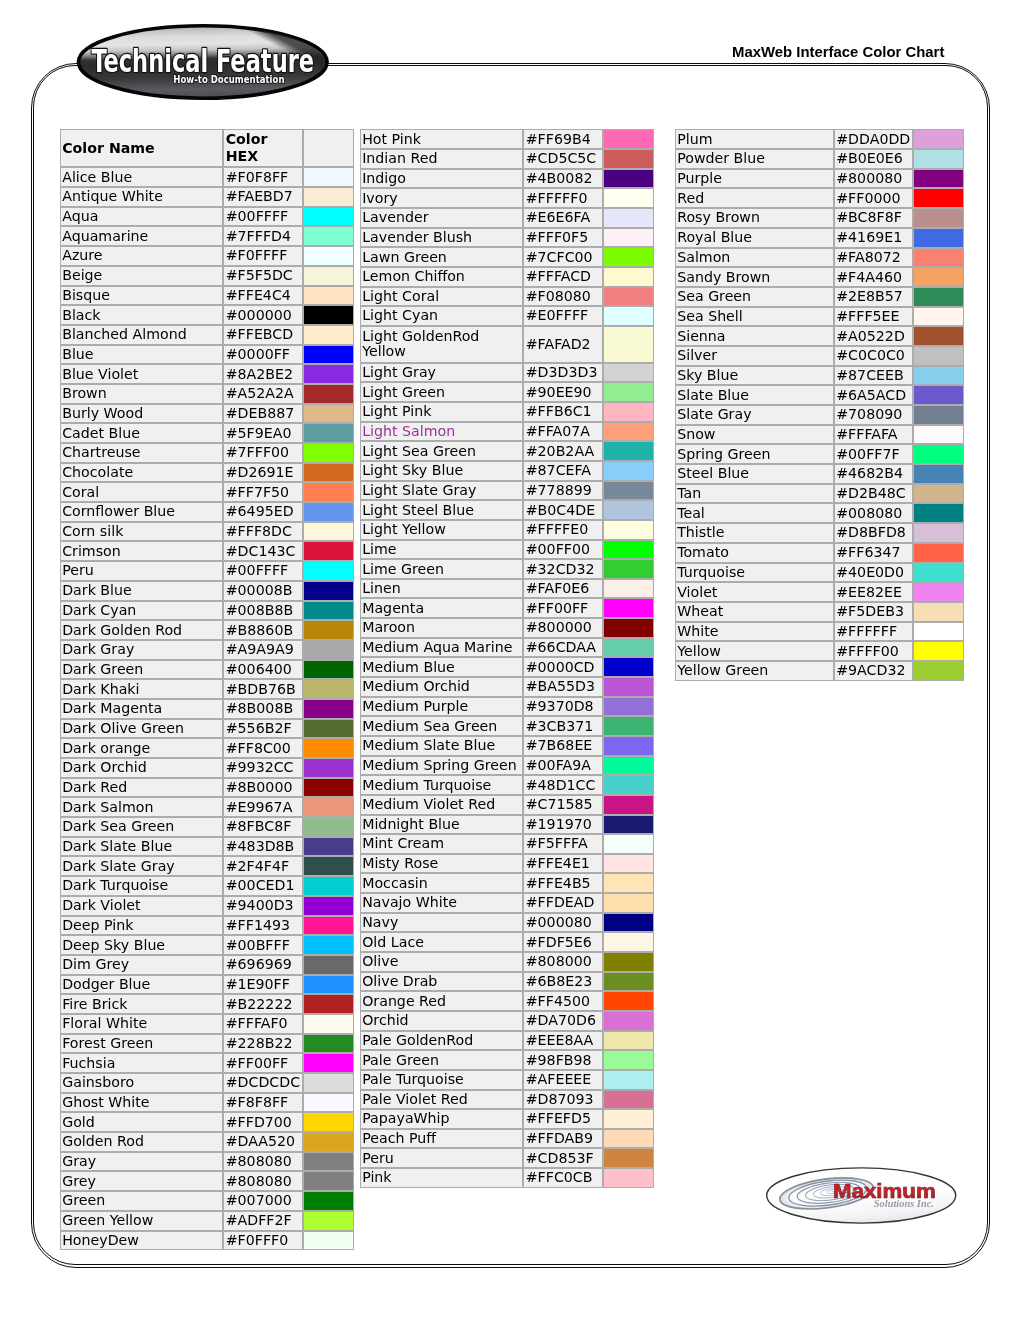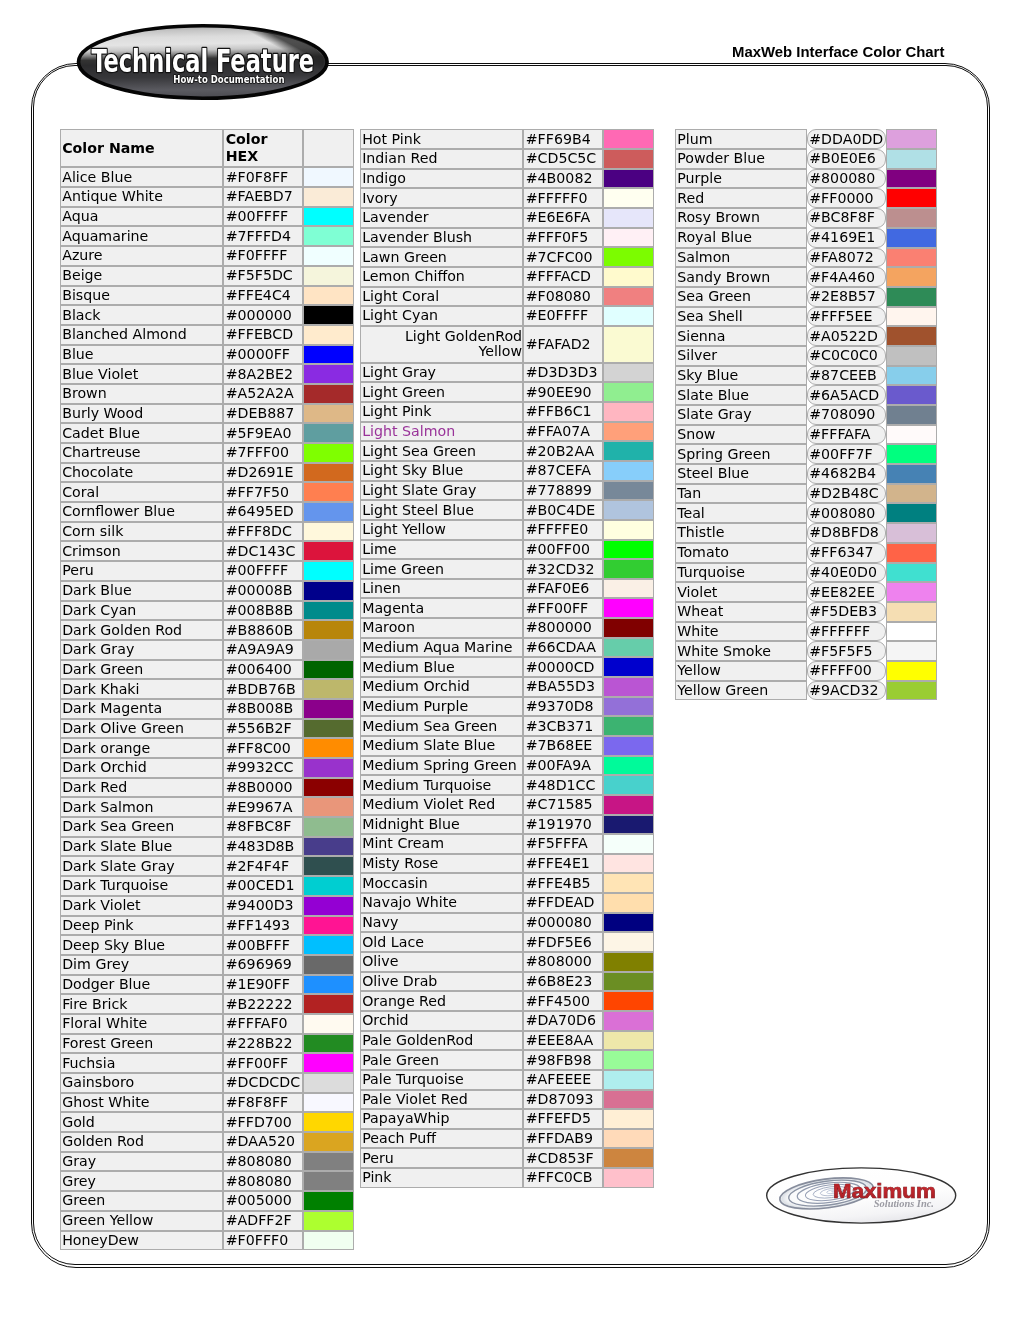--- a/index.html
+++ b/index.html
@@ -37,24 +37,24 @@
         white-space:nowrap;overflow:hidden;box-sizing:border-box;}
 .ctable th{font-weight:bold;white-space:normal;line-height:17.5px;
         height:38.0px;vertical-align:middle;}
 .ctable td.wrap2{white-space:normal;line-height:15px;height:39.40px;}
 .cname{width:163.5px;}
 .chex{width:80px;}
 .cswatch{width:51px;padding:0;}
 .tbl-left{left:59.6px;top:129.4px;}
 .tbl-mid{left:359.6px;top:129.4px;}
 .tbl-mid td{height:19.655px;}
-.tbl-mid td.wrap2{height:37px;text-align:right;}
+.tbl-mid td.wrap2{height:37px;}
 .tbl-right{left:674.6px;top:129.4px;}
-.tbl-right .cname{width:132px;}
-.tbl-right .chex{width:79px;border-radius:9px;}
+.tbl-right .cname{width:159px;}
+.tbl-right .chex{width:79px;}
 .tbl-right .cswatch{width:51px;}
 </style>
 </head>
 <body>
 
 <div class="page">
 
   <div class="frame"></div>
   <div class="frame-inner"></div>
 
@@ -406,21 +406,21 @@
         <td class="chex">#808080</td>
         <td class="cswatch" style="background-color: rgb(128, 128, 128);"></td>
       </tr>
       <tr>
         <td class="cname">Grey</td>
         <td class="chex">#808080</td>
         <td class="cswatch" style="background-color: rgb(128, 128, 128);"></td>
       </tr>
       <tr>
         <td class="cname">Green</td>
-        <td class="chex">#005000</td>
+        <td class="chex">#007000</td>
         <td class="cswatch" style="background-color: rgb(0, 128, 0);"></td>
       </tr>
       <tr>
         <td class="cname">Green Yellow</td>
         <td class="chex">#ADFF2F</td>
         <td class="cswatch" style="background-color: rgb(173, 255, 47);"></td>
       </tr>
       <tr>
         <td class="cname">HoneyDew</td>
         <td class="chex">#F0FFF0</td>
@@ -823,25 +823,20 @@
         <td class="cname">Wheat</td>
         <td class="chex">#F5DEB3</td>
         <td class="cswatch" style="background-color: rgb(245, 222, 179);"></td>
       </tr>
       <tr>
         <td class="cname">White</td>
         <td class="chex">#FFFFFF</td>
         <td class="cswatch" style="background-color: rgb(255, 255, 255);"></td>
       </tr>
       <tr>
-        <td class="cname">White Smoke</td>
-        <td class="chex">#F5F5F5</td>
-        <td class="cswatch" style="background-color: rgb(245, 245, 245);"></td>
-      </tr>
-      <tr>
         <td class="cname">Yellow</td>
         <td class="chex">#FFFF00</td>
         <td class="cswatch" style="background-color: rgb(255, 255, 0);"></td>
       </tr>
       <tr>
         <td class="cname">Yellow Green</td>
         <td class="chex">#9ACD32</td>
         <td class="cswatch" style="background-color: rgb(154, 205, 50);"></td>
       </tr>
     </tbody>

